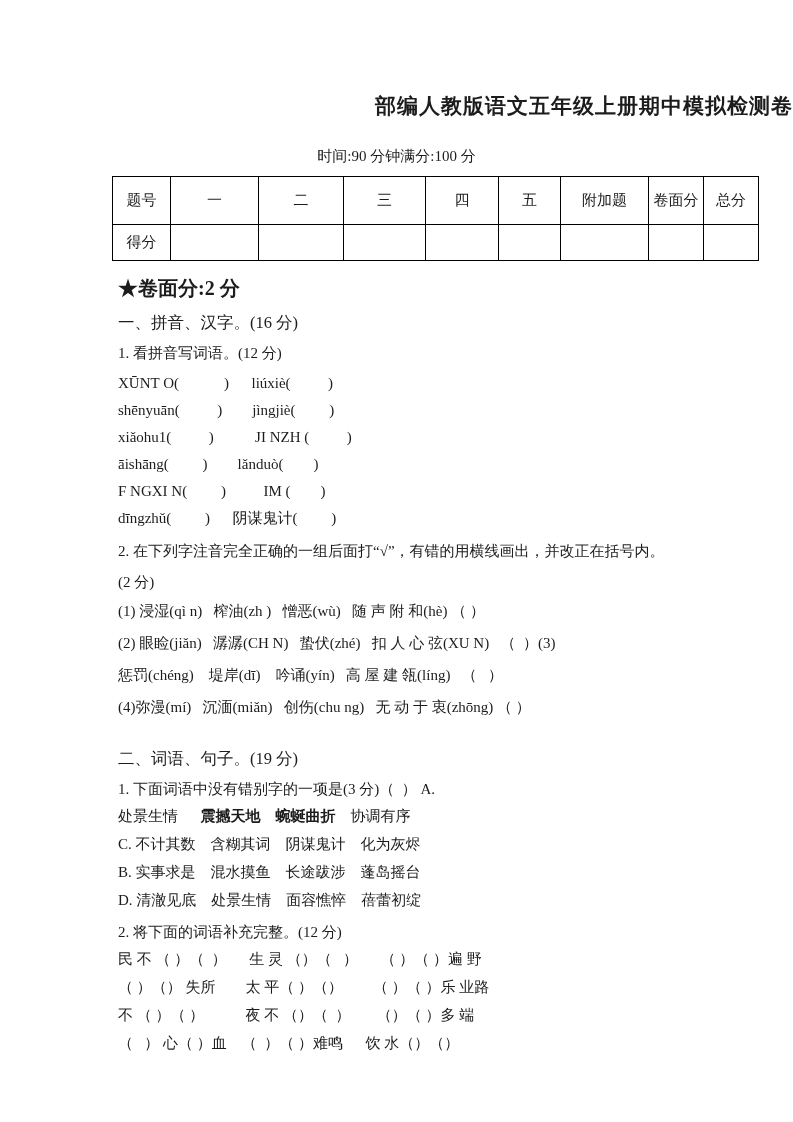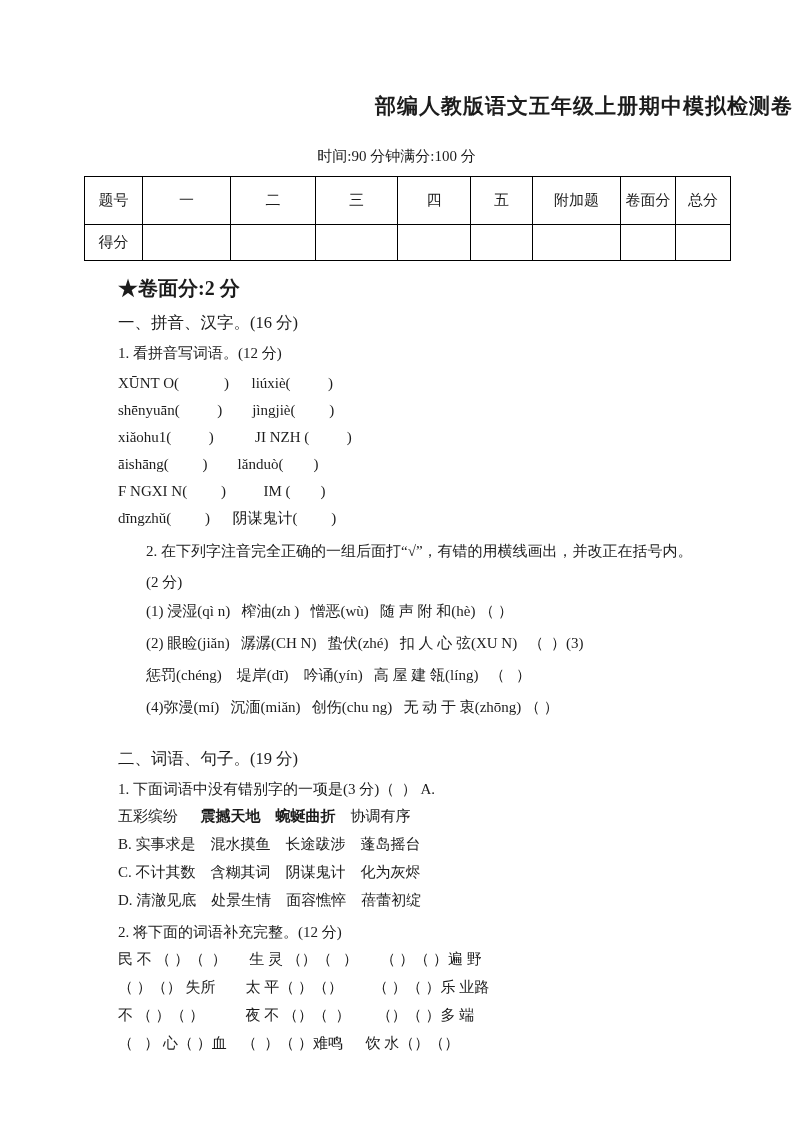--- a/index.html
+++ b/index.html
@@ -23,21 +23,21 @@
   }
   .meta {
     text-align: center;
     font-size: 15px;
     margin-top: 26px;
     line-height: 20px;
   }
 
   table.score-table {
     border-collapse: collapse;
-    margin: 10px 0 0 84px;
+    margin: 10px 0 0 112px;
     table-layout: fixed;
     width: 646px;
     padding-left: 41px;
   }
   table.score-table td {
     border: 1px solid #000;
     text-align: center;
     vertical-align: middle;
     font-size: 15px;
     padding: 0;
@@ -49,21 +49,21 @@
   .line { white-space: pre-wrap; line-height: 26px; margin: 0; }
   .bold { font-weight: bold; }
 
   .note { font-weight: bold; font-size: 20px; margin-top: 16px; line-height: 22px; }
   .sec-heading { font-weight: normal; font-size: 16.5px; margin-top: 12px; line-height: 24px; }
   .q-label { margin-top: 5px; line-height: 26px; white-space: pre-wrap; }
 
   .pinyin-block { margin-top: 4px; }
   .pinyin-block .line { line-height: 27px; }
 
-  .q2-block { margin-top: 6px; margin-left: 28px; }
+  .q2-block { margin-top: 6px; }
   .items .line { line-height: 32px; }
 
   .sec2 { margin-top: 24px; }
   .opts .line { line-height: 28px; }
   .fill .line { line-height: 28px; }
 </style>
 </head>
 <body>
 
 <div class="page">
@@ -137,23 +137,23 @@
         <div class="line">(4)弥漫(mí)   沉湎(miǎn)   创伤(chu ng)   无 动 于 衷(zhōng) （ ）</div>
       </div>
     </div>
 
     <div class="sec2">
       <div class="sec-heading">二、词语、句子。(19 分)</div>
 
       <div class="q-label">1. 下面词语中没有错别字的一项是(3 分)（  ） A.</div>
 
       <div class="opts">
-        <div class="line"><span>五彩缤纷      </span><span class="bold">震撼天地    蜿蜒曲折    </span><span>协调有序</span></div>
+        <div class="line"><span>处景生情      </span><span class="bold">震撼天地    蜿蜒曲折    </span><span>协调有序</span></div>
+        <div class="line">C. 不计其数    含糊其词    阴谋鬼计    化为灰烬</div>
         <div class="line">B. 实事求是    混水摸鱼    长途跋涉    蓬岛摇台</div>
-        <div class="line">C. 不计其数    含糊其词    阴谋鬼计    化为灰烬</div>
         <div class="line">D. 清澈见底    处景生情    面容憔悴    蓓蕾初绽</div>
       </div>
 
       <div class="q-label">2. 将下面的词语补充完整。(12 分)</div>
 
       <div class="fill">
         <div class="line">民 不 （ ）（  ）      生 灵 （）（   ）      （ ）（ ）遍 野</div>
         <div class="line">（ ）（） 失所        太 平（ ）（）        （ ）（ ）乐 业路</div>
         <div class="line">不 （ ）（ ）           夜 不 （）（  ）       （）（ ）多 端</div>
         <div class="line">（   ） 心（ ）血    （  ）（ ）难鸣      饮 水（）（）</div>

